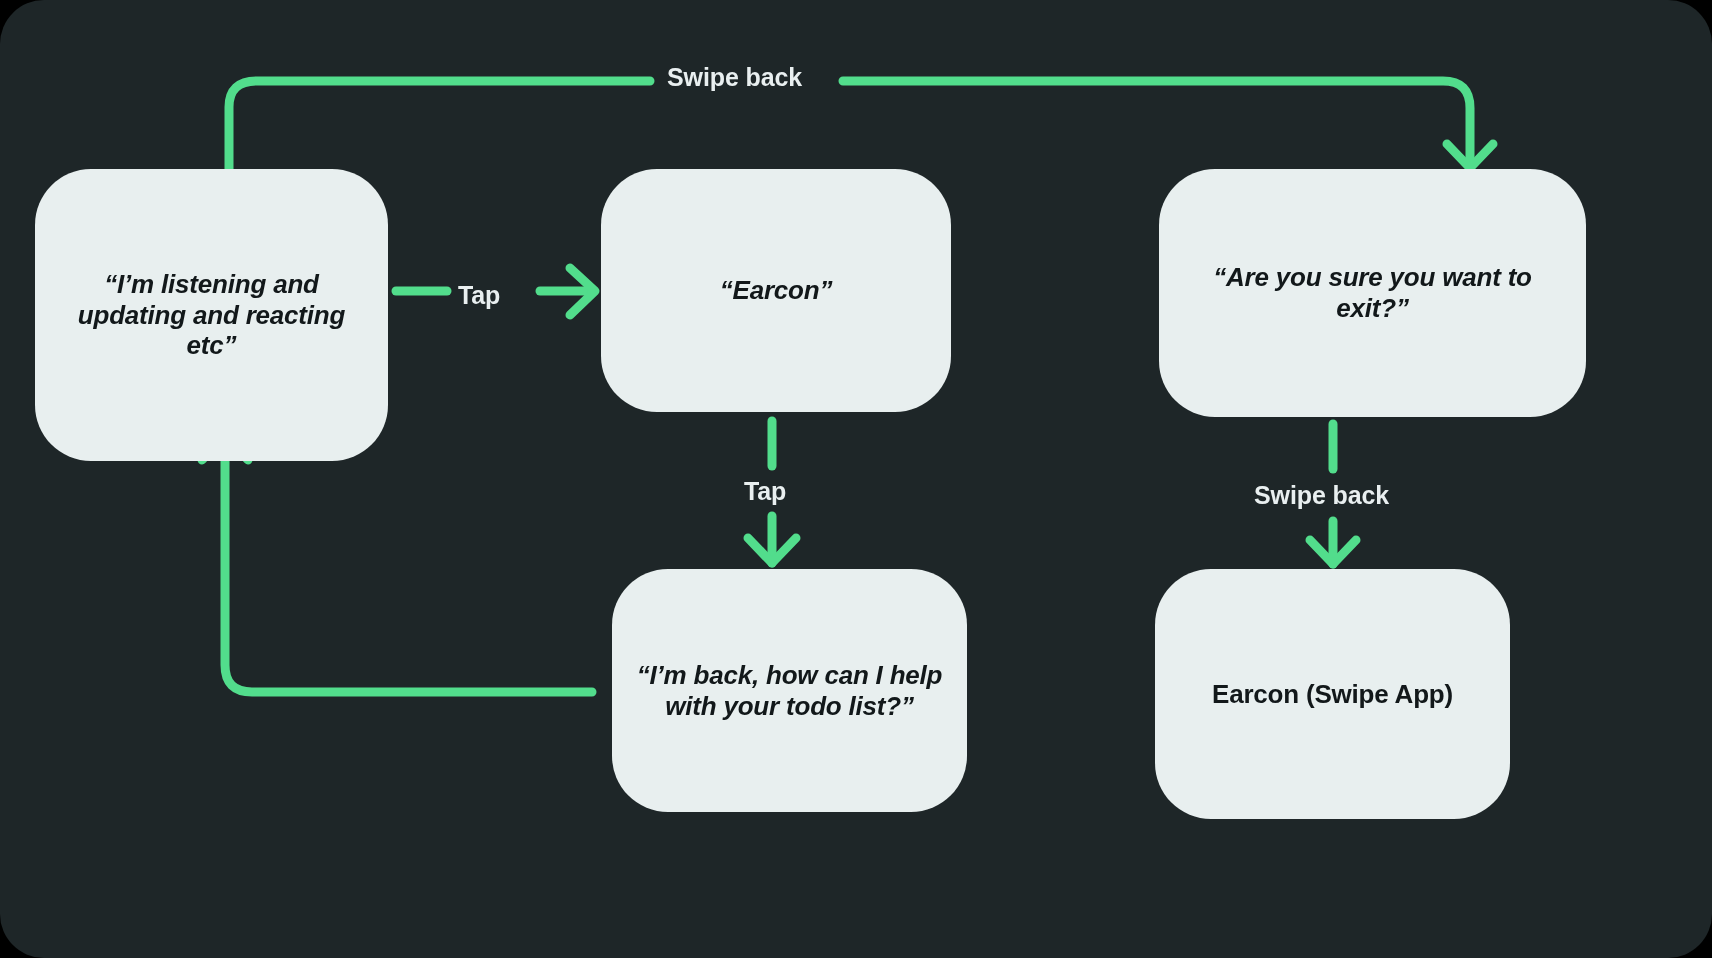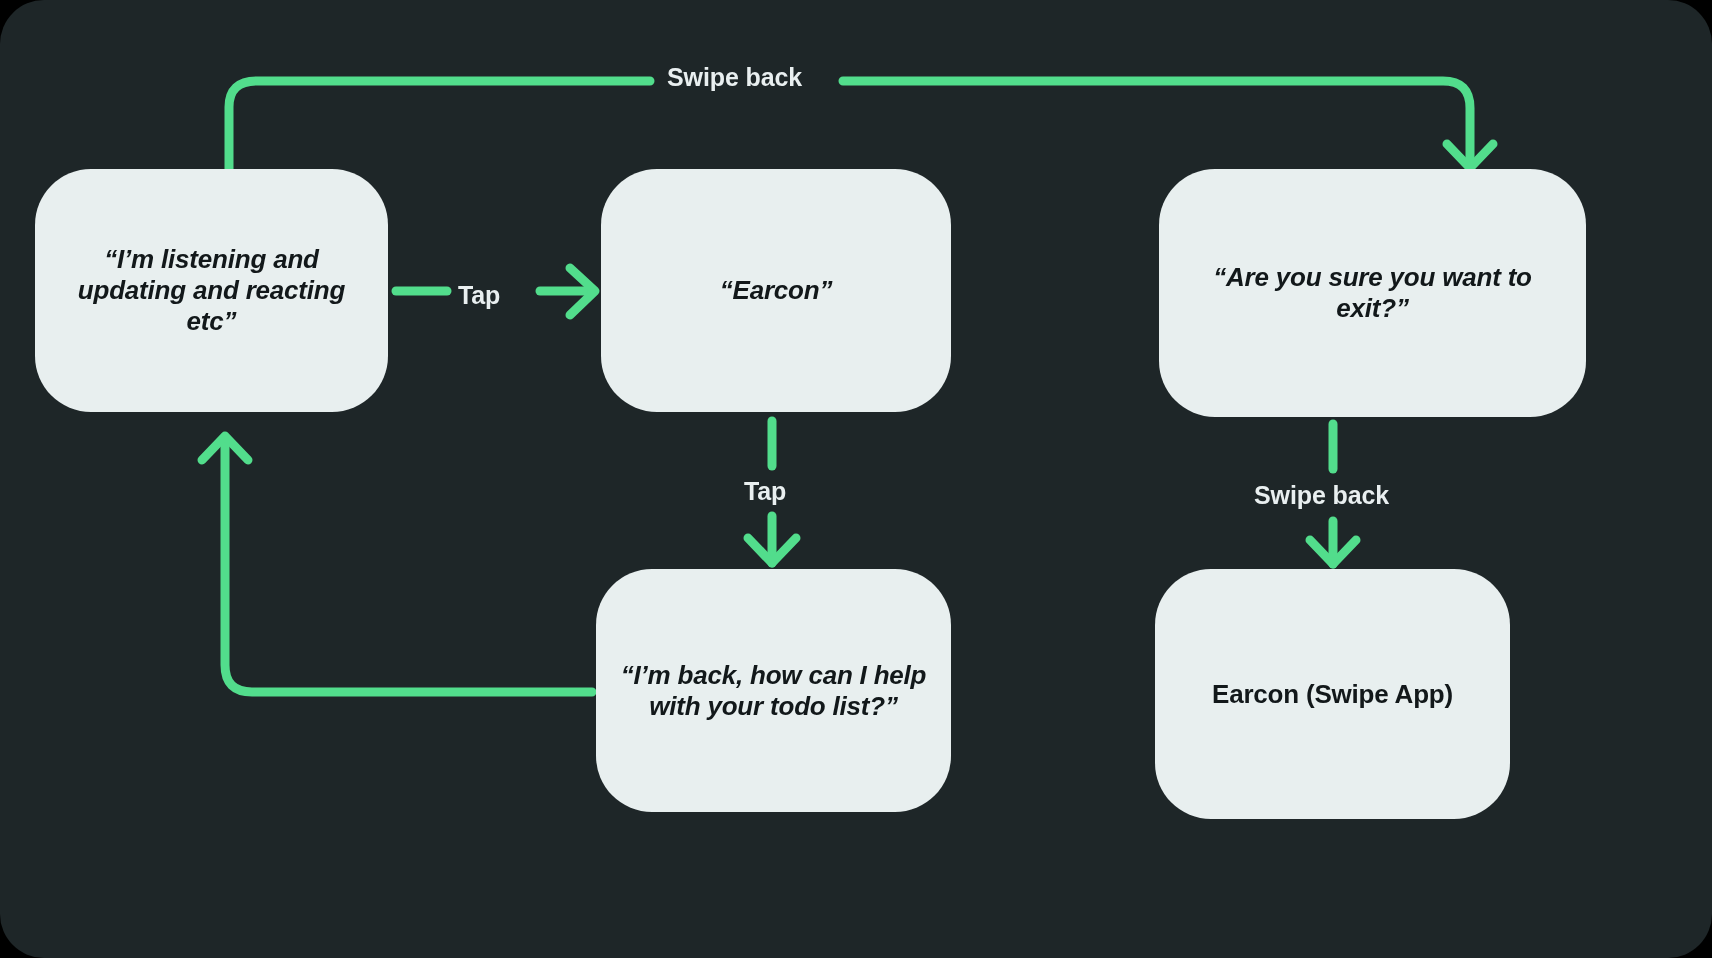--- a/index.html
+++ b/index.html
@@ -61,24 +61,24 @@
     color: #12181a;
     text-align: center;
     letter-spacing: -0.2px;
   }
 
   .node-label.upright {
     font-style: normal;
   }
 
   
-  #node-listening { left: 35px;   top: 169px; width: 353px; height: 243px; }
+  #node-listening { left: 35px;   top: 169px; width: 353px; height: 292px; }
   #node-paused    { left: 601px;  top: 169px; width: 350px; height: 243px; }
   #node-confirm   { left: 1159px; top: 169px; width: 427px; height: 248px; }
-  #node-back      { left: 596px;  top: 569px; width: 355px; height: 243px; }
+  #node-back      { left: 612px;  top: 569px; width: 355px; height: 243px; }
   #node-earcon    { left: 1155px; top: 569px; width: 355px; height: 250px; }
 
   .edge-label {
     position: absolute;
     font-family: "Liberation Sans", sans-serif;
     font-weight: bold;
     font-style: normal;
     font-size: 25px;
     color: #e9eff0;
     white-space: nowrap;

